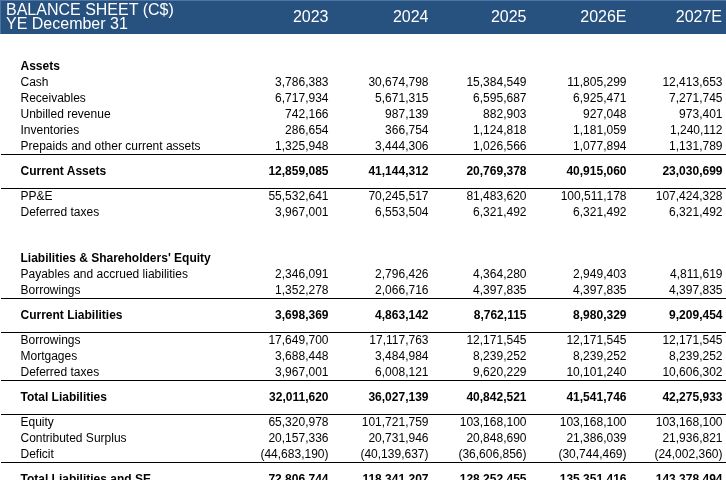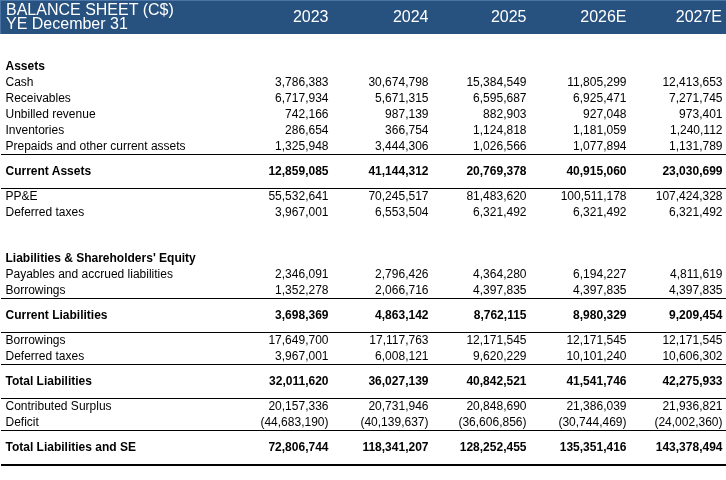--- a/index.html
+++ b/index.html
@@ -23,21 +23,21 @@
     height: 33px; vertical-align: middle;
     font-weight: normal; font-size: 16px;
     text-align: right; padding-right: 4px;
     border-top: 1px solid #4a74a6; 
   }
   thead th.title-cell { text-align: left; padding-left: 5px; border-left: 1px solid #4a74a6; }
   thead th.title-cell .t-line { line-height: 14px; white-space: nowrap; }
   thead th:last-child { border-right: 1px solid #0ea5e9; }
 
   tbody td { height: 16px; line-height: 15px; vertical-align: middle; }
-  td.label-cell { padding-left: 5px; white-space: nowrap; }
+  td.label-cell { padding-left: 20px; white-space: nowrap; }
   td.value-cell { text-align: right; padding-right: 4px; white-space: nowrap; }
 
   tr.row-topspacer td { height: 25px; }
   tr.row-spacer td { height: 30px; }
   tr.row-section td { font-weight: bold; }
   tr.row-subtotal td { font-weight: bold; border-top: 1px solid #000; border-bottom: 1px solid #000; height: 34px; }
   tr.row-total td { font-weight: bold; border-top: 1.5px solid #000; border-bottom: 2.5px solid #000; height: 34px; }
 </style>
 </head>
 <body>
@@ -149,21 +149,21 @@
         <td class="value-cell"></td>
         <td class="value-cell"></td>
         <td class="value-cell"></td>
         <td class="value-cell"></td>
       </tr>
       <tr class="row-item">
         <td class="label-cell">Payables and accrued liabilities</td>
         <td class="value-cell">2,346,091</td>
         <td class="value-cell">2,796,426</td>
         <td class="value-cell">4,364,280</td>
-        <td class="value-cell">6,194,227</td>
+        <td class="value-cell">2,949,403</td>
         <td class="value-cell">4,811,619</td>
       </tr>
       <tr class="row-item">
         <td class="label-cell">Borrowings</td>
         <td class="value-cell">1,352,278</td>
         <td class="value-cell">2,066,716</td>
         <td class="value-cell">4,397,835</td>
         <td class="value-cell">4,397,835</td>
         <td class="value-cell">4,397,835</td>
       </tr>
@@ -177,36 +177,52 @@
       </tr>
       <tr class="row-item">
         <td class="label-cell">Borrowings</td>
         <td class="value-cell">17,649,700</td>
         <td class="value-cell">17,117,763</td>
         <td class="value-cell">12,171,545</td>
         <td class="value-cell">12,171,545</td>
         <td class="value-cell">12,171,545</td>
       </tr>
       <tr class="row-item">
+        <td class="label-cell">Mortgages</td>
+        <td class="value-cell">3,688,448</td>
+        <td class="value-cell">3,484,984</td>
+        <td class="value-cell">8,239,252</td>
+        <td class="value-cell">8,239,252</td>
+        <td class="value-cell">8,239,252</td>
+      </tr>
+      <tr class="row-item">
         <td class="label-cell">Deferred taxes</td>
         <td class="value-cell">3,967,001</td>
         <td class="value-cell">6,008,121</td>
         <td class="value-cell">9,620,229</td>
         <td class="value-cell">10,101,240</td>
         <td class="value-cell">10,606,302</td>
       </tr>
       <tr class="row-subtotal">
         <td class="label-cell">Total Liabilities</td>
         <td class="value-cell">32,011,620</td>
         <td class="value-cell">36,027,139</td>
         <td class="value-cell">40,842,521</td>
         <td class="value-cell">41,541,746</td>
         <td class="value-cell">42,275,933</td>
       </tr>
       <tr class="row-item">
+        <td class="label-cell">Equity</td>
+        <td class="value-cell">65,320,978</td>
+        <td class="value-cell">101,721,759</td>
+        <td class="value-cell">103,168,100</td>
+        <td class="value-cell">103,168,100</td>
+        <td class="value-cell">103,168,100</td>
+      </tr>
+      <tr class="row-item">
         <td class="label-cell">Contributed Surplus</td>
         <td class="value-cell">20,157,336</td>
         <td class="value-cell">20,731,946</td>
         <td class="value-cell">20,848,690</td>
         <td class="value-cell">21,386,039</td>
         <td class="value-cell">21,936,821</td>
       </tr>
       <tr class="row-item">
         <td class="label-cell">Deficit</td>
         <td class="value-cell">(44,683,190)</td>

